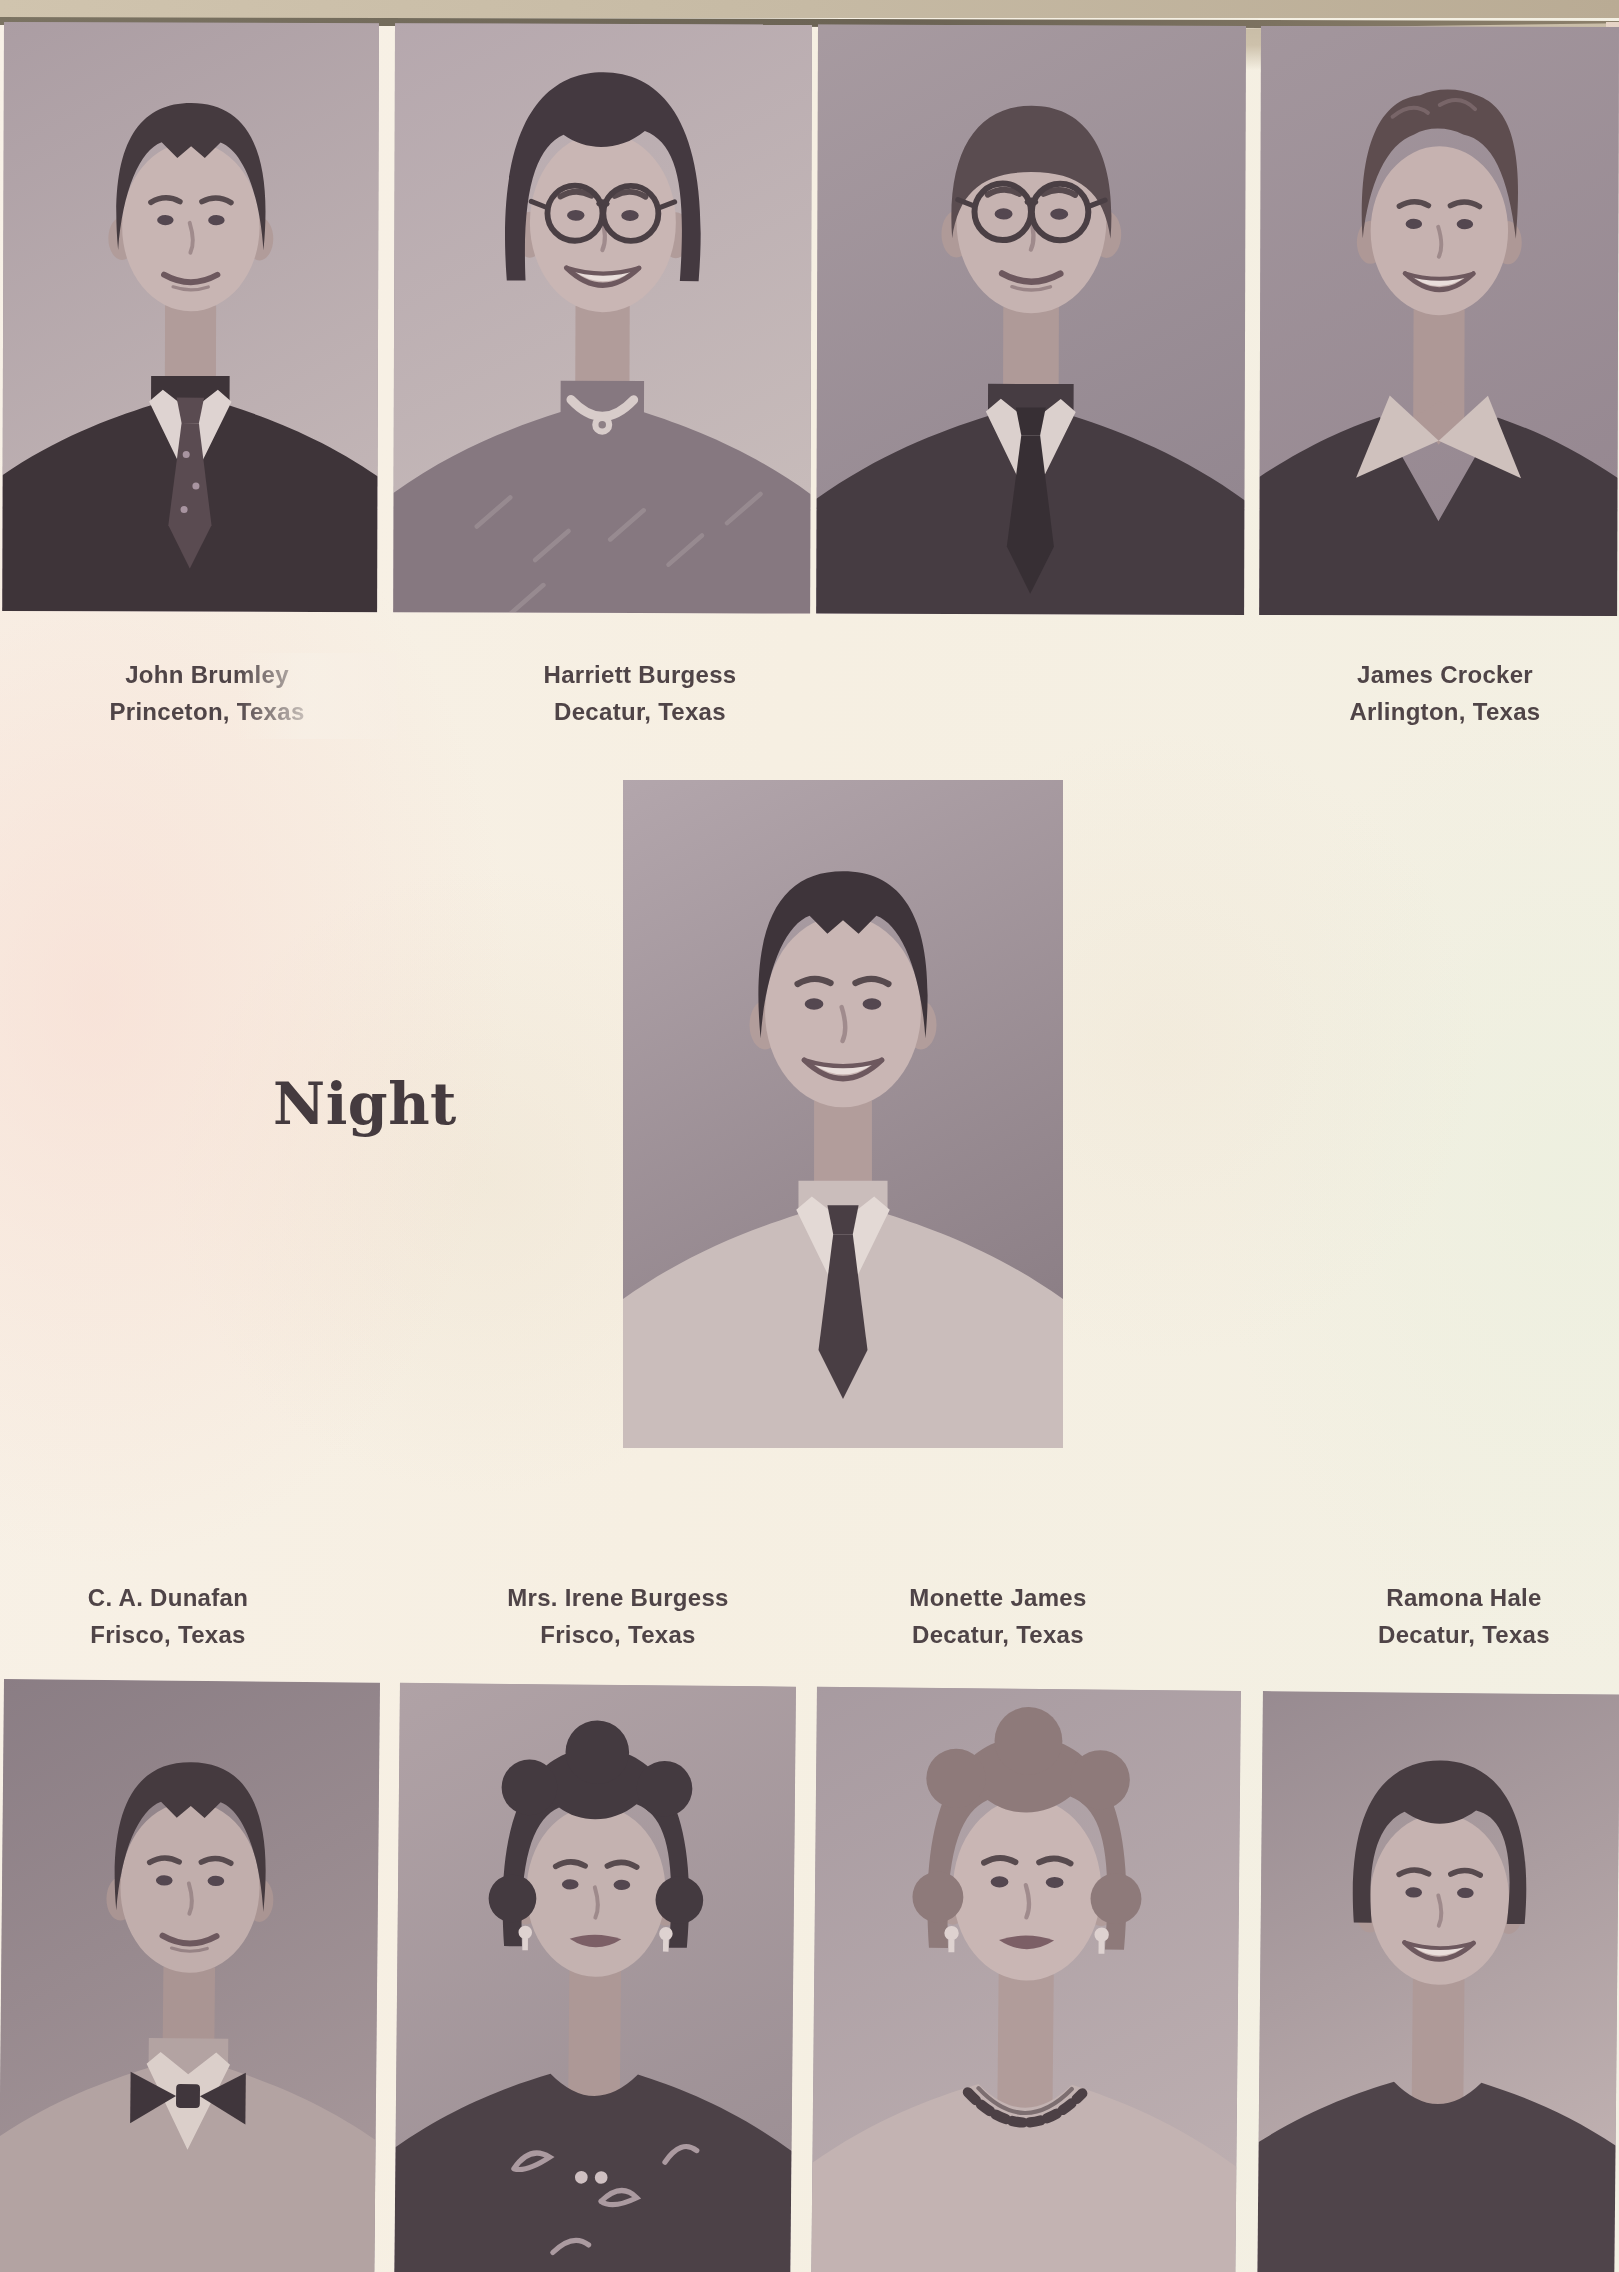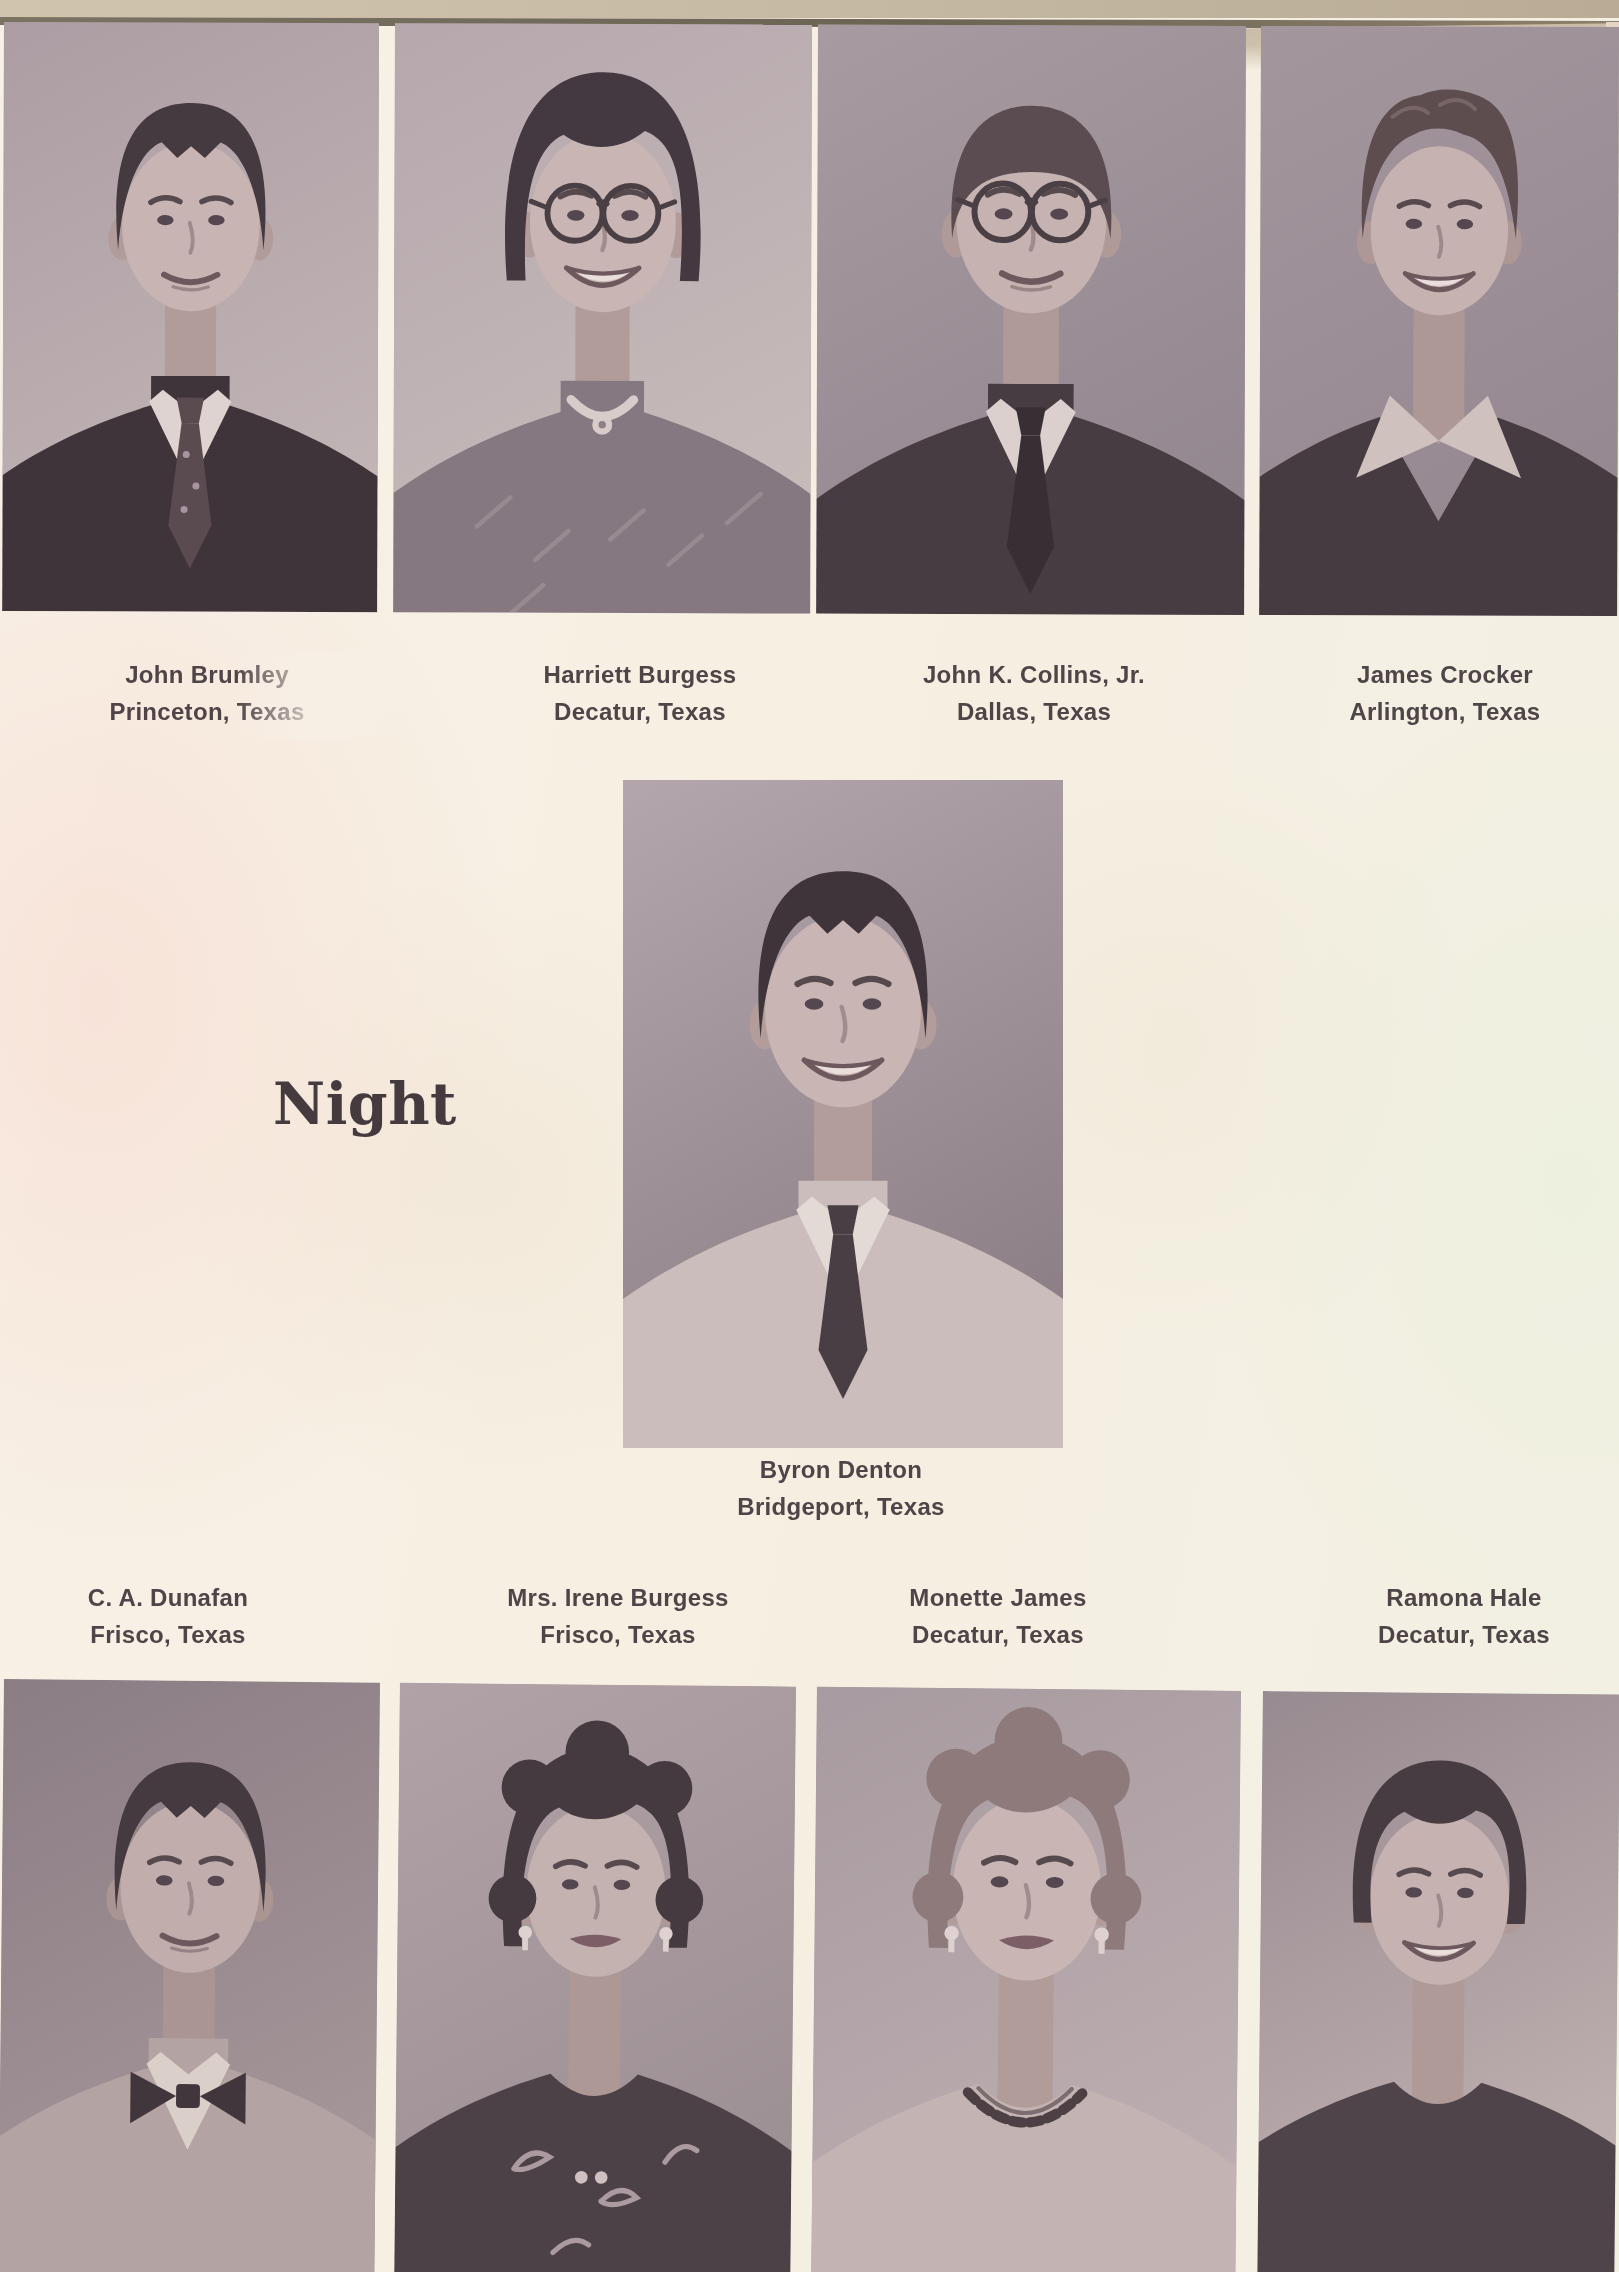--- a/index.html
+++ b/index.html
@@ -192,24 +192,20 @@
   </div>
 
   <div class="name-block" style="left:207px;top:656px">
     <div>John Brumley</div>
     <div>Princeton, Texas</div>
   </div>
   <div class="name-block" style="left:640px;top:656px">
     <div>Harriett Burgess</div>
     <div>Decatur, Texas</div>
   </div>
-  <div class="name-block" style="left:1034px;top:656px">
-    <div>John K. Collins, Jr.</div>
-    <div>Dallas, Texas</div>
-  </div>
   <div class="name-block" style="left:1445px;top:656px">
     <div>James Crocker</div>
     <div>Arlington, Texas</div>
   </div>
   <div class="fade-patch"></div>
 
   <div class="heading" style="left:365px;top:1070px">Night</div>
   <div class="center-photo">
       <svg viewBox="0 0 100 150" preserveAspectRatio="xMidYMid slice" xmlns="http://www.w3.org/2000/svg">
         <defs>
@@ -232,24 +228,20 @@
         <path d="M52.8 45.6 Q56.5 43.6 60.2 45.8" fill="none" stroke="#574a4e" stroke-width="1.4" stroke-linecap="round"></path>
         <ellipse cx="43.5" cy="50.3" rx="2.1" ry="1.3" fill="#544750"></ellipse>
         <ellipse cx="56.5" cy="50.3" rx="2.1" ry="1.3" fill="#544750"></ellipse>
         <path d="M49.7 51 Q51.2 55.8 49.9 58.6" fill="none" stroke="#8b7478" stroke-width="1" stroke-linecap="round" opacity="0.65"></path>
         <path d="M43 63.6 Q50 68.6 57 63.6 Q50 65.4 43 63.6 Z" fill="#e9dedb"></path>
         <path d="M41.3 62.9 Q50 71.2 58.7 62.9" fill="none" stroke="#6d585e" stroke-width="1.2" stroke-linecap="round"></path>
         <path d="M41.3 62.9 Q50 65.6 58.7 62.9" fill="none" stroke="#6d585e" stroke-width="1" stroke-linecap="round"></path>
       </svg>
     </div>
 
-  <div class="name-block" style="left:841px;top:1451px">
-    <div>Byron Denton</div>
-    <div>Bridgeport, Texas</div>
-  </div>
 
   <div class="name-block" style="left:168px;top:1579px">
     <div>C. A. Dunafan</div>
     <div>Frisco, Texas</div>
   </div>
   <div class="name-block" style="left:618px;top:1579px">
     <div>Mrs. Irene Burgess</div>
     <div>Frisco, Texas</div>
   </div>
   <div class="name-block" style="left:998px;top:1579px">

